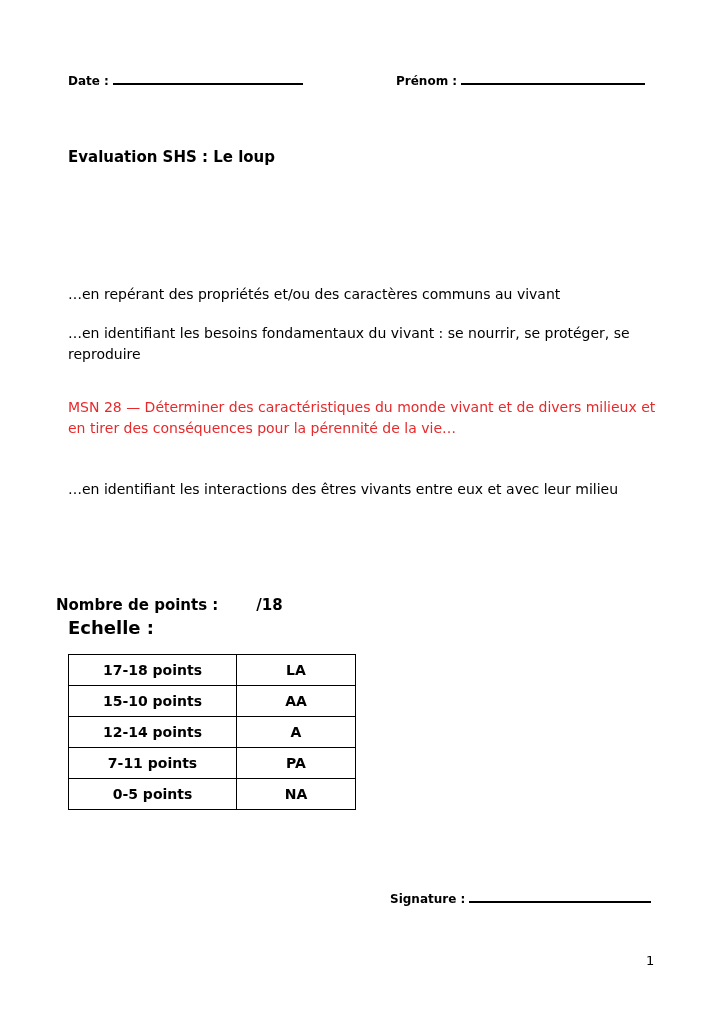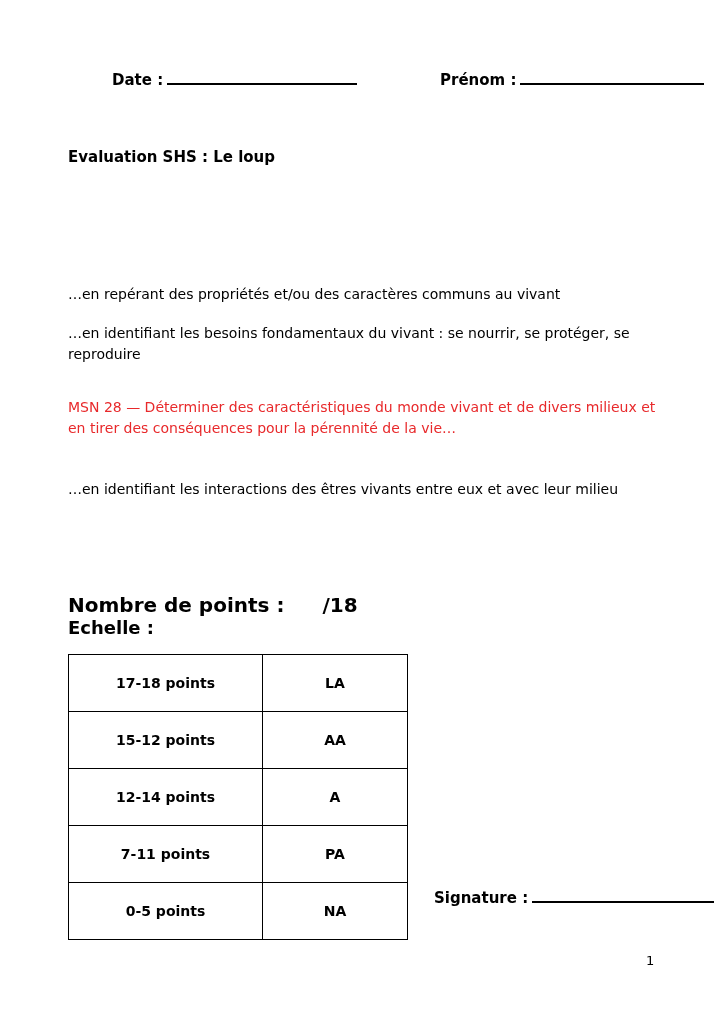--- a/index.html
+++ b/index.html
@@ -15,21 +15,21 @@
     font-family: "DejaVu Sans", "Liberation Sans", sans-serif;
     color: #000000;
     font-size: 14px;
     line-height: 21px;
     overflow: hidden;
   }
   .abs { position: absolute; }
 
   
   .fill-row { top: 68px; left: 68px; width: 590px; height: 24px; }
-  .fill-label { font-weight: bold; font-size: 15px; margin-left: 44px; }
+  .fill-label { font-weight: bold; font-size: 12px; }
   .blank-line {
     display: inline-block;
     border-bottom: 2px solid #000000;
     height: 15px;
     vertical-align: baseline;
     margin-left: 4px;
   }
   .blank-date { width: 190px; }
   .blank-prenom { width: 184px; }
   .blank-signature { width: 182px; }
@@ -52,36 +52,36 @@
 
   .para {
     left: 68px;
     width: 620px;
     white-space: pre-line;
   }
   .para1 { top: 284px; }
   .para2 { top: 323px; }
   .para3 { top: 479px; }
 
-  .points-line { top: 595px; left: 68px; font-weight: bold; font-size: 20px; }
+  .points-line { top: 595px; left: 56px; font-weight: bold; font-size: 15px; }
   .points-value { margin-left: 38px; }
   .echelle-line { top: 617px; left: 68px; font-weight: bold; font-size: 18px; }
 
   .scale-table {
     top: 654px; left: 68px;
     border-collapse: collapse;
   }
   .scale-table td {
     border: 1.5px solid #000000;
     height: 30px;
     text-align: center;
     vertical-align: middle;
     font-weight: bold;
     font-size: 14px;
-    padding: 13px;
+    padding: 0;
   }
   .scale-table td.col-points { width: 167px; }
   .scale-table td.col-grade  { width: 118px; }
 
   .signature-row { top: 886px; left: 390px; white-space: nowrap; }
 
   .page-number { top: 950px; left: 646px; font-size: 13px; }
 </style>
 </head>
 <body>
@@ -110,21 +110,21 @@
   </div>
   <div class="abs echelle-line">Echelle :</div>
 
   <table class="abs scale-table">
     <tbody>
       <tr>
         <td class="col-points">17-18 points</td>
         <td class="col-grade">LA</td>
       </tr>
       <tr>
-        <td class="col-points">15-12 points</td>
+        <td class="col-points">15-10 points</td>
         <td class="col-grade">AA</td>
       </tr>
       <tr>
         <td class="col-points">12-14 points</td>
         <td class="col-grade">A</td>
       </tr>
       <tr>
         <td class="col-points">7-11 points</td>
         <td class="col-grade">PA</td>
       </tr>

